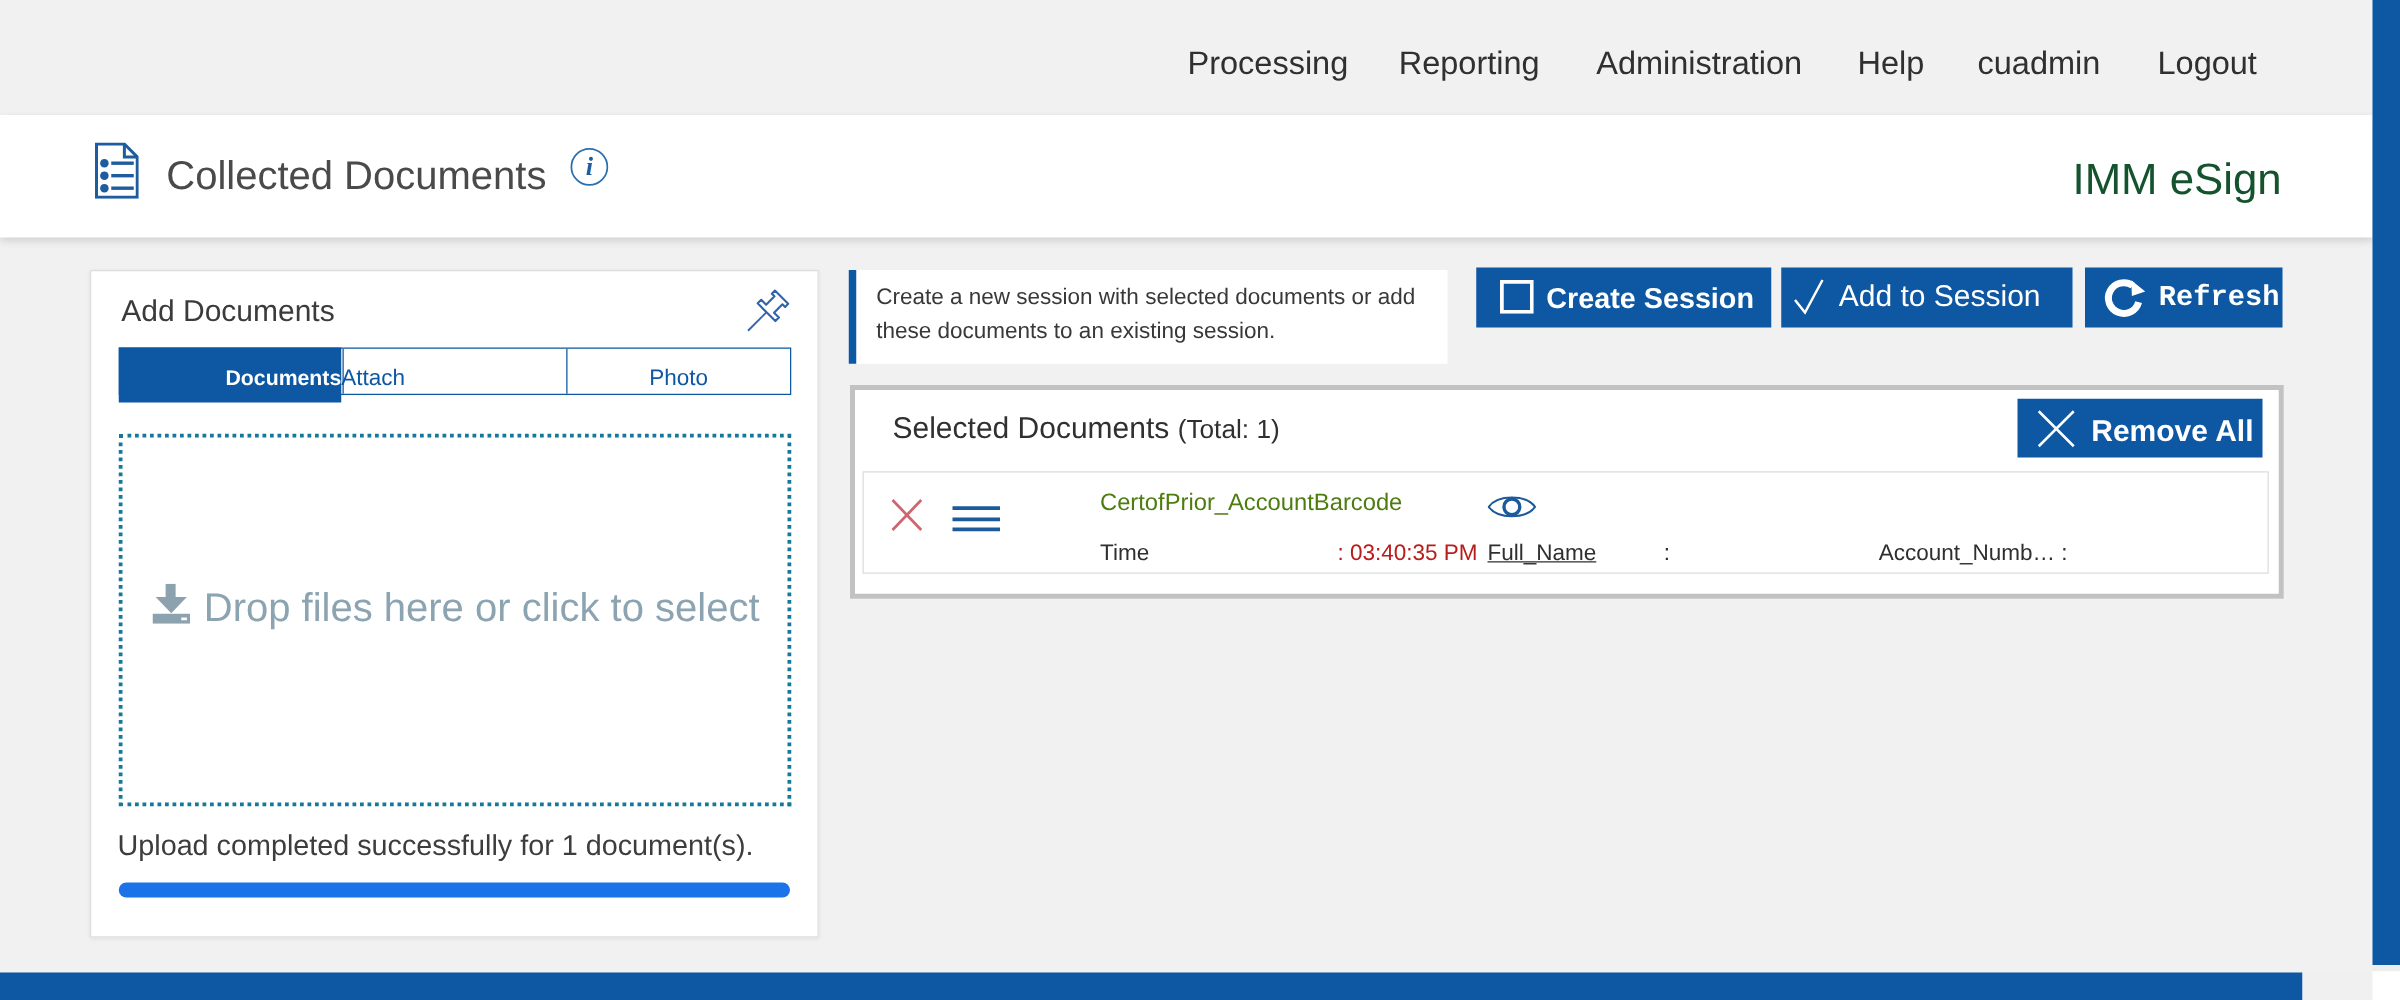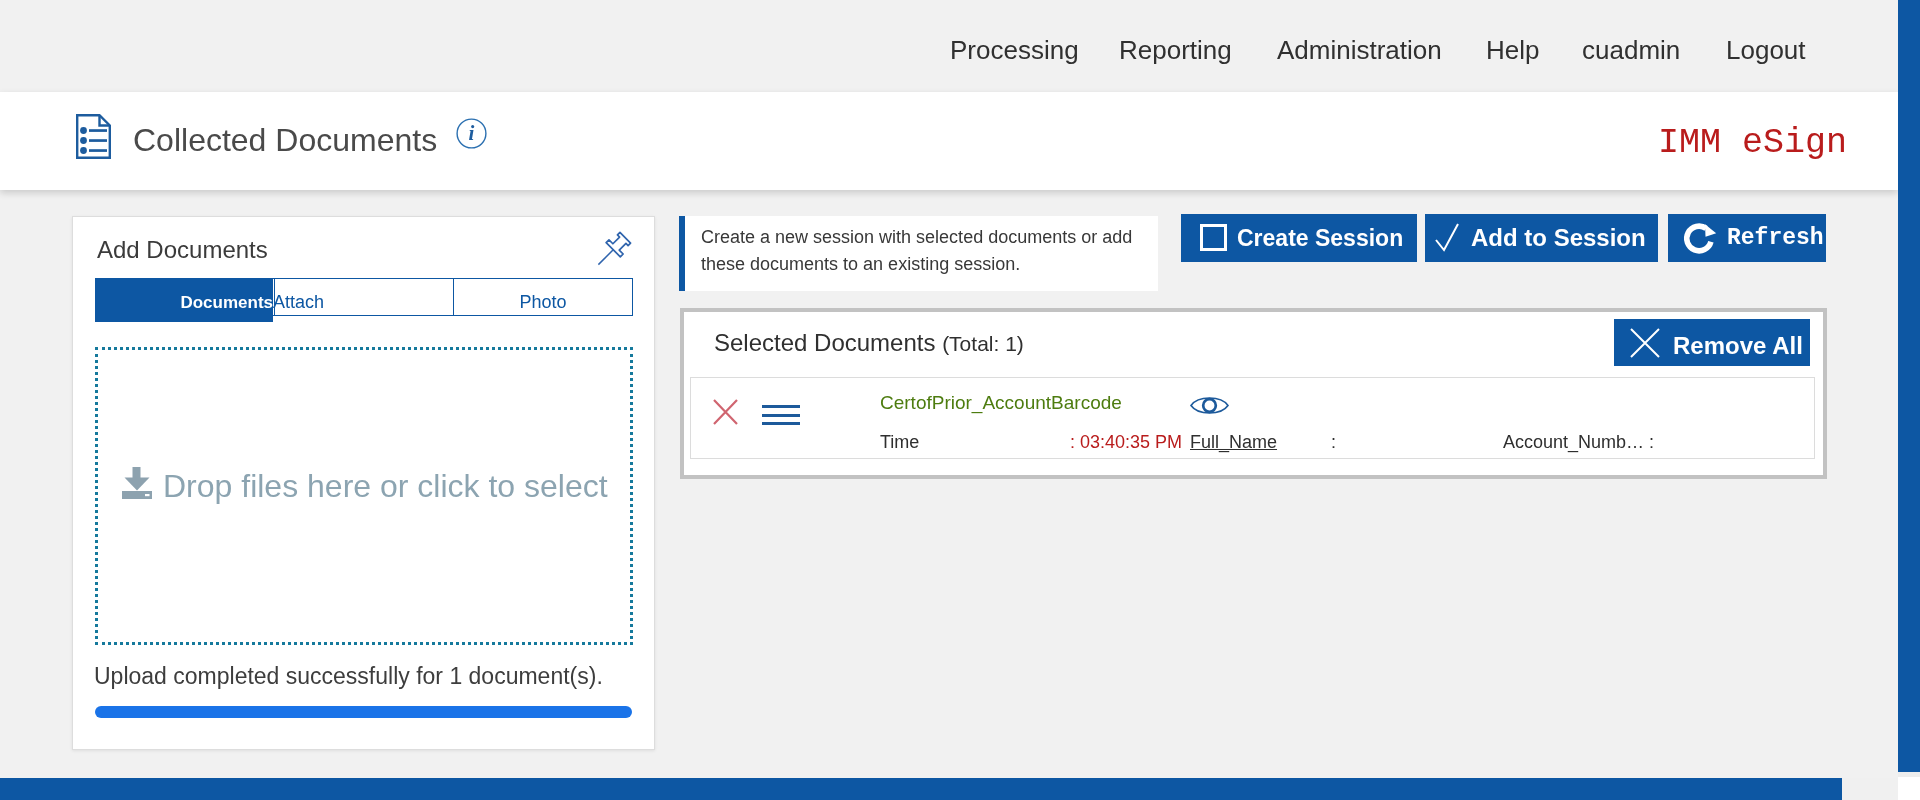--- a/index.html
+++ b/index.html
@@ -33,21 +33,21 @@
   <rect x="13" y="35.2" width="18" height="2.7" fill="#1d5c9e"></rect>
 </svg>
 
 <div class="abs" style="left:133px;top:124px;font-size:32px;color:#4a4a4a;line-height:1;">Collected Documents</div>
 
 <svg class="abs" style="left:456px;top:118px;" width="31" height="31" viewBox="0 0 31 31">
   <circle cx="15.5" cy="15.5" r="14.4" fill="#fff" stroke="#2a6fb0" stroke-width="1.4"></circle>
   <text x="15.5" y="22" text-anchor="middle" font-family="Liberation Serif,serif" font-style="italic" font-weight="bold" font-size="21" fill="#1d5c9e">i</text>
 </svg>
 
-<div class="abs" style="left:1658px;top:126px;font-size:35px;color:#b91c1c;line-height:1;font-family:Liberation Mono, monospace;">IMM eSign</div>
+<div class="abs" style="left:1658px;top:126px;font-size:35px;color:#14532d;line-height:1;">IMM eSign</div>
 
 <div class="abs" style="left:72px;top:216px;width:583px;height:534px;background:#fff;border:1px solid #ddd;box-shadow:0 1px 3px rgba(0,0,0,0.08);"></div>
 
 <div class="abs" style="left:97px;top:238px;font-size:24px;color:#3b3b3b;line-height:1;">Add Documents</div>
 
 <svg class="abs" style="left:595px;top:231px;" width="46" height="44" viewBox="0 0 46 44">
   <g transform="rotate(45 20 17)" fill="#fff" stroke="#2f64ad" stroke-width="1.7" stroke-linejoin="round">
     <path d="M12.5,2.5 L27.5,2.5 L27.5,6 L24.5,6 L24.5,15.5 L30,15.5 L30,19.5 L10,19.5 L10,15.5 L15.5,15.5 L15.5,6 L12.5,6 Z"></path>
     <path d="M20,19.5 L20,40.5" stroke-width="1.5" fill="none"></path>
   </g>
@@ -79,21 +79,21 @@
 <div class="abs blue" style="left:1181px;top:214px;width:236px;height:48px;"></div>
 <svg class="abs" style="left:1200px;top:224px;" width="27" height="27" viewBox="0 0 27 27">
   <rect x="1.5" y="1.5" width="24" height="24" fill="none" stroke="#fff" stroke-width="3"></rect>
 </svg>
 <div class="abs" style="left:1237px;top:214px;color:#fff;font-size:23px;font-weight:bold;line-height:48px;">Create Session</div>
 
 <div class="abs blue" style="left:1425px;top:214px;width:233px;height:48px;"></div>
 <svg class="abs" style="left:1434px;top:222px;" width="26" height="32" viewBox="0 0 26 32">
   <path d="M2,18 L10,28 L24,2" fill="none" stroke="#fff" stroke-width="2"></path>
 </svg>
-<div class="abs" style="left:1471px;top:214px;color:#fff;font-size:24px;font-weight:bold;line-height:48px;">Add to Session</div>
+<div class="abs" style="left:1471px;top:214px;color:#fff;font-size:24px;font-weight:normal;line-height:48px;">Add to Session</div>
 
 <div class="abs blue" style="left:1668px;top:214px;width:158px;height:48px;"></div>
 <svg class="abs" style="left:1682px;top:220px;" width="36" height="36" viewBox="0 0 36 36">
   <path d="M 24.1,8.4 A 12.3,12.3 0 1 0 28.9,21.7" fill="none" stroke="#fff" stroke-width="5.6"></path>
   <polygon points="23.0,4.2 34.2,13.2 23.5,16.8" fill="#fff"></polygon>
 </svg>
 <div class="abs" style="left:1727px;top:214px;color:#fff;font-size:23px;font-weight:bold;line-height:48px;font-family:Liberation Mono, monospace;">Refresh</div>
 
 <div class="abs" style="left:680px;top:308px;width:1147px;height:171px;background:#fff;border:4px solid #c2c2c2;"></div>
 <div class="abs" style="left:714px;top:331px;font-size:24px;color:#303030;line-height:1;">Selected Documents <span style="font-size:21px;">(Total: 1)</span></div>

